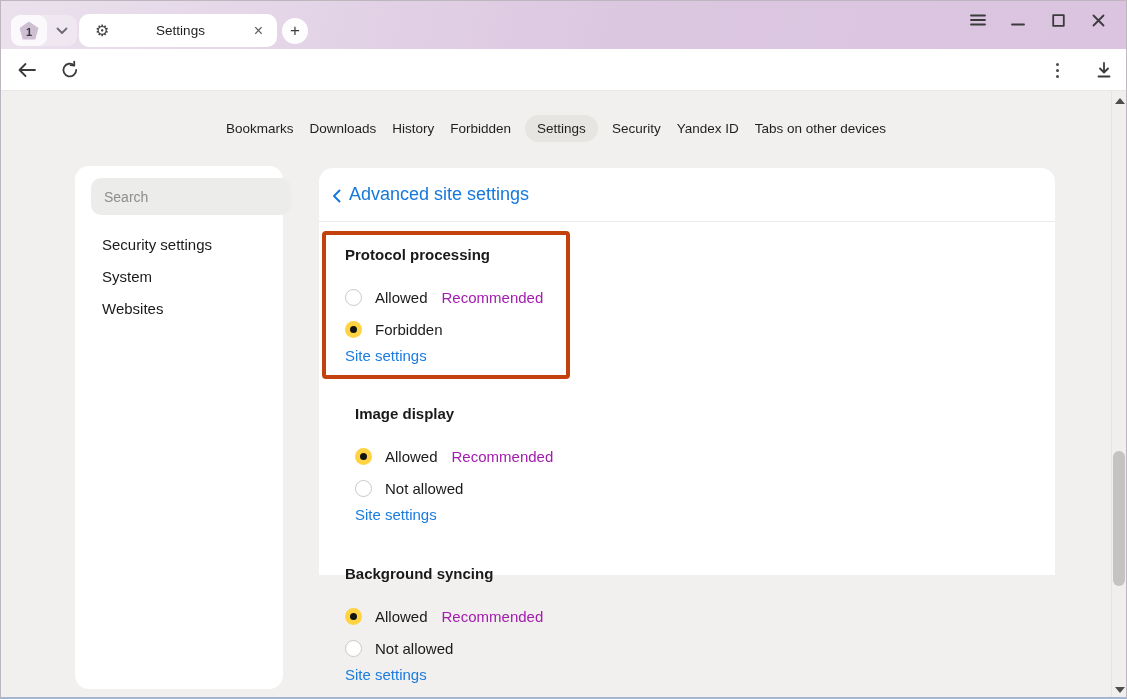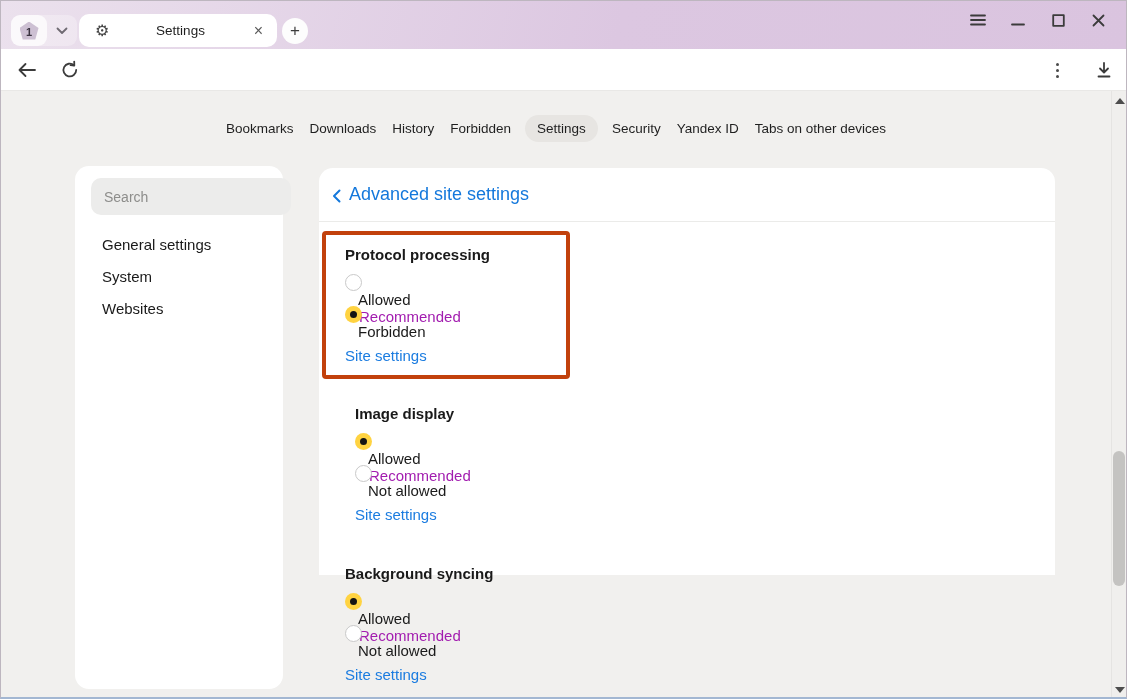--- a/index.html
+++ b/index.html
@@ -80,21 +80,21 @@
 
   .main-card { position:absolute; left:318px; top:77px; width:736px; height:407px;
     background:#fff; border-radius:14px 14px 0 0; }
   .main-header { position:absolute; left:0; top:0; width:100%; height:53px;
     display:flex; align-items:center; cursor:pointer; }
   .hdr-chevron { margin:2px 8px 0 13px; display:flex; }
   .hdr-title { font-size:18px; color:#1478dc; }
   .main-divider { position:absolute; left:0; top:53px; width:100%; height:1px; background:#ebebe9; }
 
   .section h3 { font-size:15px; font-weight:bold; color:#1a1a1a; line-height:20px; margin-bottom:9px; }
-  .opt-row { display:flex; align-items:flex-start; height:32px; cursor:pointer;flex-direction:column; }
+  .opt-row { display:flex; align-items:flex-end; height:32px; cursor:pointer; }
   .radio { width:17px; height:17px; border-radius:50%; flex:0 0 17px; position:relative; }
   .radio.unsel { background:#fff; border:1.5px solid #c9c9c9; }
   .radio.sel { background:#ffd341; }
   .radio.sel::after { content:""; position:absolute; left:5px; top:5px; width:7px; height:7px;
     border-radius:50%; background:#141414; }
   .opt-label { font-size:15px; color:#1a1a1a; margin-left:13px; }
   .opt-note { font-size:15px; color:#a21caf; margin-left:14px; }
   .site-link { display:inline-block; margin-top:7px; font-size:15px; color:#1b7ce0;
     line-height:22px; cursor:pointer; text-decoration:none; }
 
@@ -215,21 +215,21 @@
       <div class="navtab">Forbidden</div>
       <div class="navtab active">Settings</div>
       <div class="navtab">Security</div>
       <div class="navtab">Yandex ID</div>
       <div class="navtab">Tabs on other devices</div>
     </div>
 
     <div class="sidebar-card">
       <input class="search-input" type="text" placeholder="Search" style="">
       <ul class="side-list">
-        <li class="side-item">General settings</li>
+        <li class="side-item">Security settings</li>
         <li class="side-item">System</li>
         <li class="side-item">Websites</li>
       </ul>
     </div>
 
     <div class="main-card">
       <div class="main-header">
         <span class="hdr-chevron">
           <svg width="9" height="14" viewBox="0 0 9 14" fill="none" stroke="#1478dc" stroke-width="2" stroke-linecap="round" stroke-linejoin="round">
               <path d="M7.5 1.5 L2 7 L7.5 12.5"></path>

